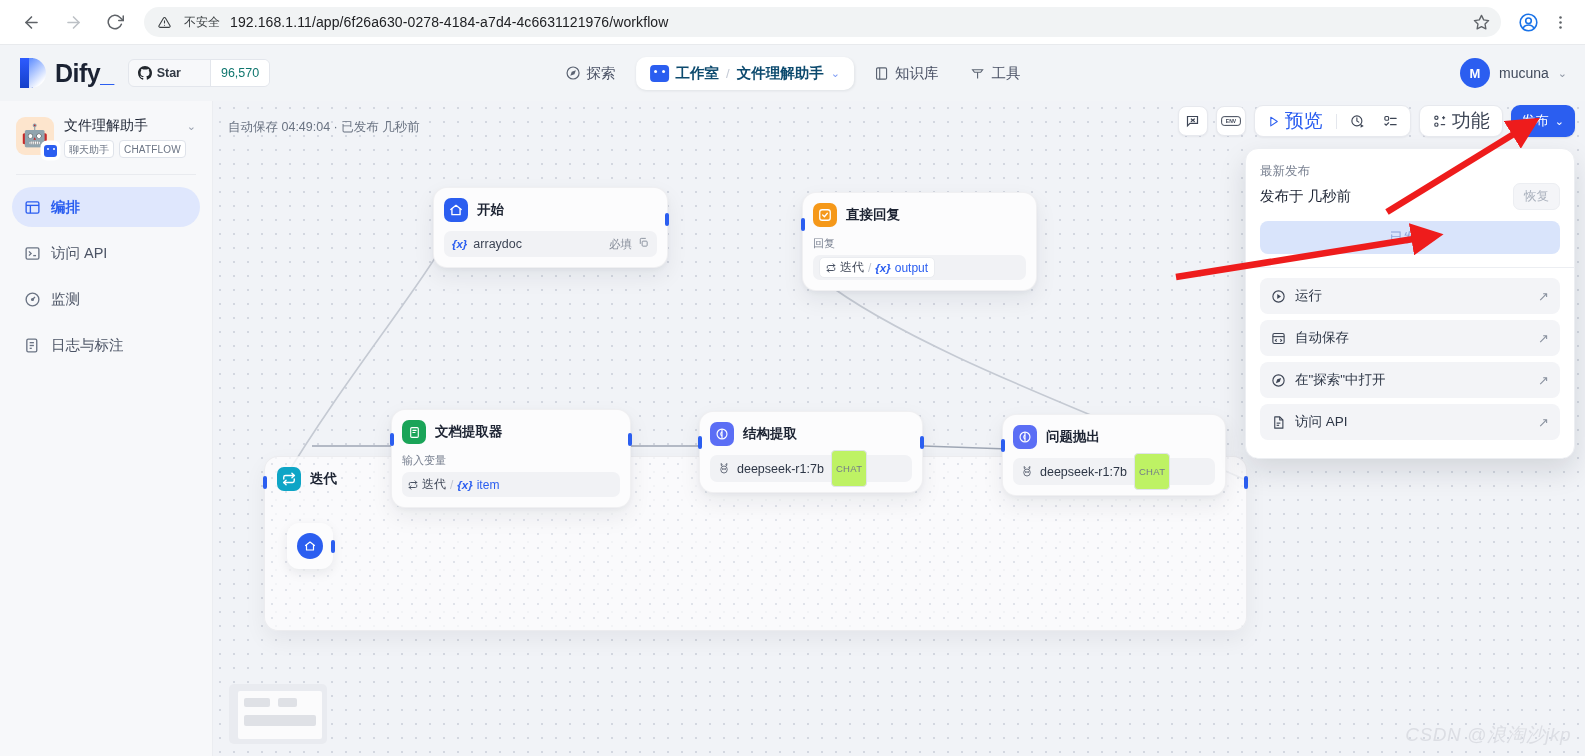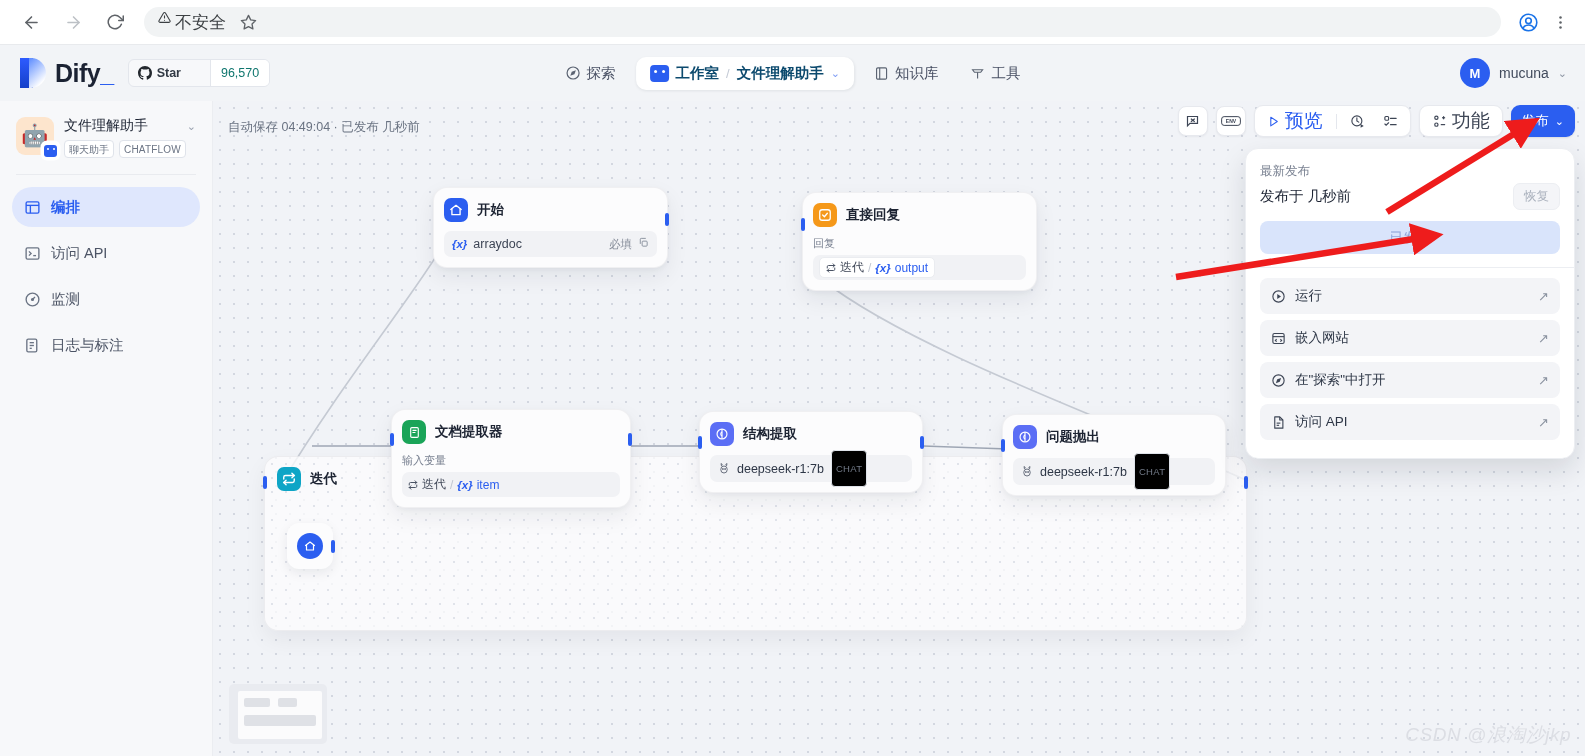--- a/index.html
+++ b/index.html
@@ -24,22 +24,22 @@
   }
   .nav-btn.first { margin-left: 14px; }
   .nav-btn.disabled { color: #bdc1c6; }
   .omnibox {
     flex: 1; height: 30px; margin: 0 12px 0 12px;
     background: #f1f3f4; border-radius: 16px;
     display: flex; align-items: center; padding: 0 8px 0 14px;
     font-size: 13.5px; color: #202124; position: relative;
   }
   .not-secure {
-    display: flex; align-items: flex-start; gap: 4px;
-    font-size: 17px; color: #3c4043; margin-right: 10px; flex: none;
+    display: flex; align-items: center; gap: 13px;
+    font-size: 12px; color: #3c4043; margin-right: 10px; flex: none;
   }
   .omni-url { flex: 1; font-size: 14px; color: #202124; letter-spacing: .1px;
     white-space: nowrap; overflow: hidden; }
   .star-btn { width: 24px; height: 24px; display:flex; align-items:center;
     justify-content:center; color:#5f6368; flex:none; }
   .browser-right { display: flex; align-items: center; gap: 2px; padding-right: 10px; }
   .prof-btn, .menu-btn { width: 30px; height: 30px; display:flex;
     align-items:center; justify-content:center; }
 
   
@@ -244,21 +244,21 @@
     font-size: 12px; color: #3d4555;
   }
   .chip-inner.plain { background: transparent; border: none; padding: 0; }
   .blue-txt { color:#2b5ef0; }
   .model-row {
     background:#f1f2f5; border-radius: 7px; height: 27px; display:flex;
     align-items:center; padding: 0 8px; gap: 7px; font-size: 12.5px; color:#2d3646;
   }
   .model-tag {
     font-size: 9.5px; color:#737b89; border:1px solid #dfe3ea; border-radius: 4px;
-    padding: 12px 4px; background:#000000; letter-spacing: .3px;
+    padding: 12px 4px; background:#bef264; letter-spacing: .3px;
   }
 
   
   .port { position:absolute; width: 4px; height: 13px; background:#2b5ef0;
     border-radius: 2px; top: 50%; margin-top: -6px; z-index: 12; }
   .port.l { left: -2px; } .port.r { right: -2px; }
 
   
   .iter-box {
     position:absolute; background: rgba(252,252,253,.75);
@@ -327,20 +327,21 @@
     </div>
     <div class="omnibox">
       <span class="not-secure">
         <svg width="13" height="13" viewBox="0 0 24 24" fill="none" stroke="currentColor" stroke-width="2" stroke-linecap="round" stroke-linejoin="round">
             <path d="M10.29 3.86L1.82 18a2 2 0 0 0 1.71 3h16.94a2 2 0 0 0 1.71-3L13.71 3.86a2 2 0 0 0-3.42 0z"></path>
             <line x1="12" y1="9" x2="12" y2="13"></line>
             <line x1="12" y1="17" x2="12.01" y2="17"></line>
           </svg>
         <span>不安全</span>
       </span>
+      <span class="omni-url">192.168.1.11/app/6f26a630-0278-4184-a7d4-4c6631121976/workflow</span>
       <span class="star-btn">
         <svg width="17" height="17" viewBox="0 0 24 24" fill="none" stroke="currentColor" stroke-width="1.9" stroke-linecap="round" stroke-linejoin="round">
             <polygon points="12 2 15.09 8.26 22 9.27 17 14.14 18.18 21.02 12 17.77 5.82 21.02 7 14.14 2 9.27 8.91 8.26 12 2"></polygon>
           </svg>
       </span>
     </div>
     <div class="browser-right">
       <span class="prof-btn">
         <svg width="21" height="21" viewBox="0 0 24 24" fill="none" stroke="#1a73e8" stroke-width="1.8">
             <circle cx="12" cy="12" r="9.5"></circle>
@@ -748,21 +749,21 @@
       <span>运行</span>
       <span class="arrow-ne">↗</span>
     </div>
     <div class="pub-item">
       <svg width="15" height="15" viewBox="0 0 24 24" fill="none" stroke="#3d4555" stroke-width="1.8">
           <rect x="3" y="4" width="18" height="16" rx="2.5"></rect>
           <line x1="3" y1="9" x2="21" y2="9"></line>
           <polyline points="9 13 7 15 9 17"></polyline>
           <polyline points="15 13 17 15 15 17"></polyline>
         </svg>
-      <span>嵌入网站</span>
+      <span>自动保存</span>
       <span class="arrow-ne">↗</span>
     </div>
     <div class="pub-item">
       <svg width="15" height="15" viewBox="0 0 24 24" fill="none" stroke="#3d4555" stroke-width="1.8">
           <circle cx="12" cy="12" r="9"></circle>
           <polygon points="16.2 7.8 14 14 7.8 16.2 10 10" fill="#3d4555" stroke="none"></polygon>
         </svg>
       <span>在"探索"中打开</span>
       <span class="arrow-ne">↗</span>
     </div>

